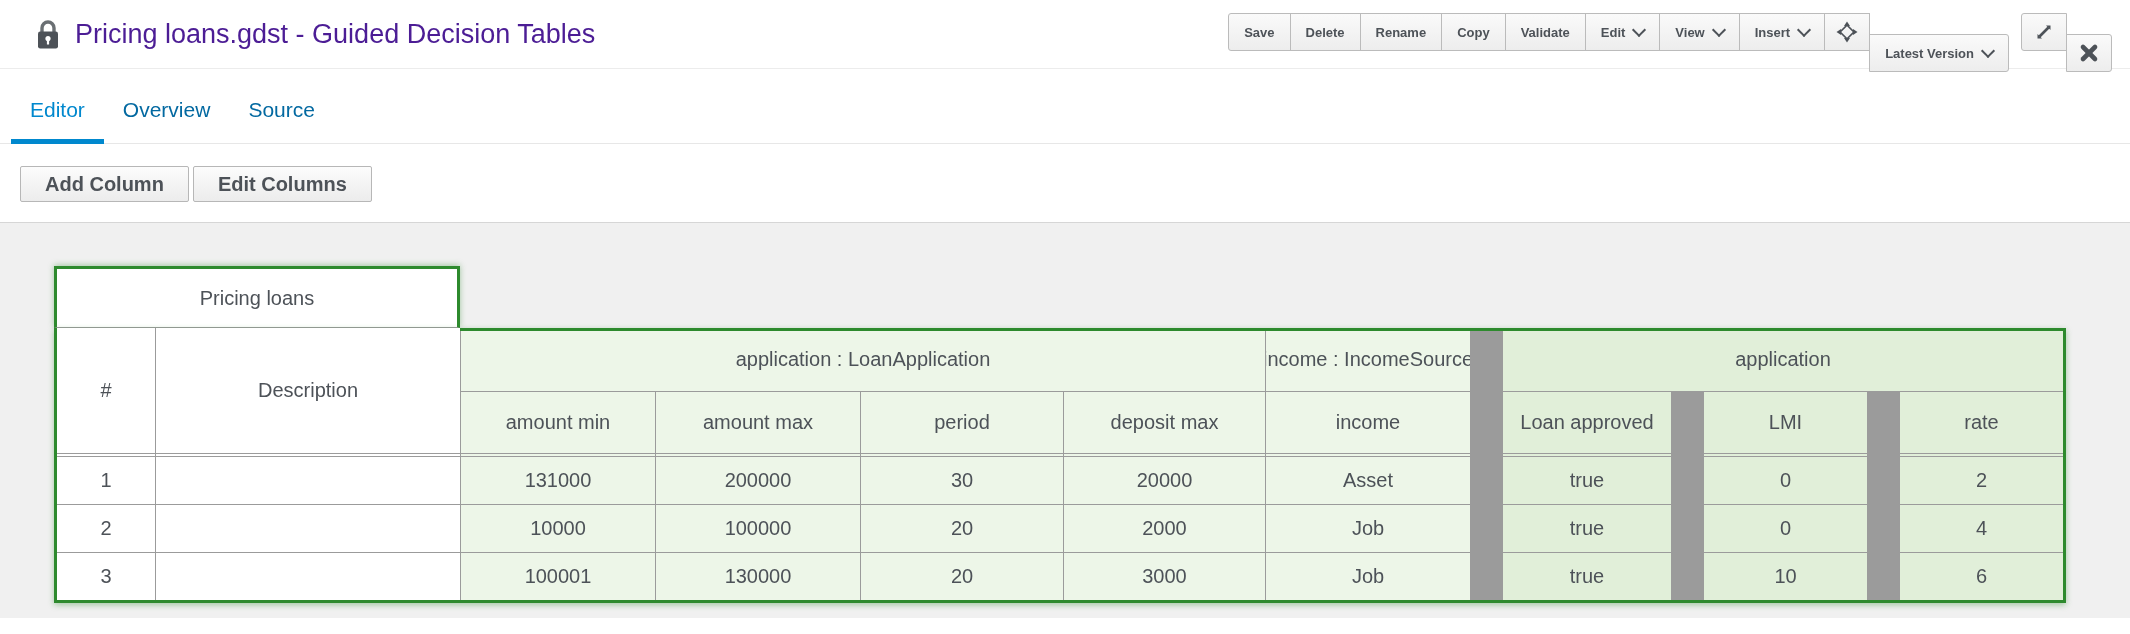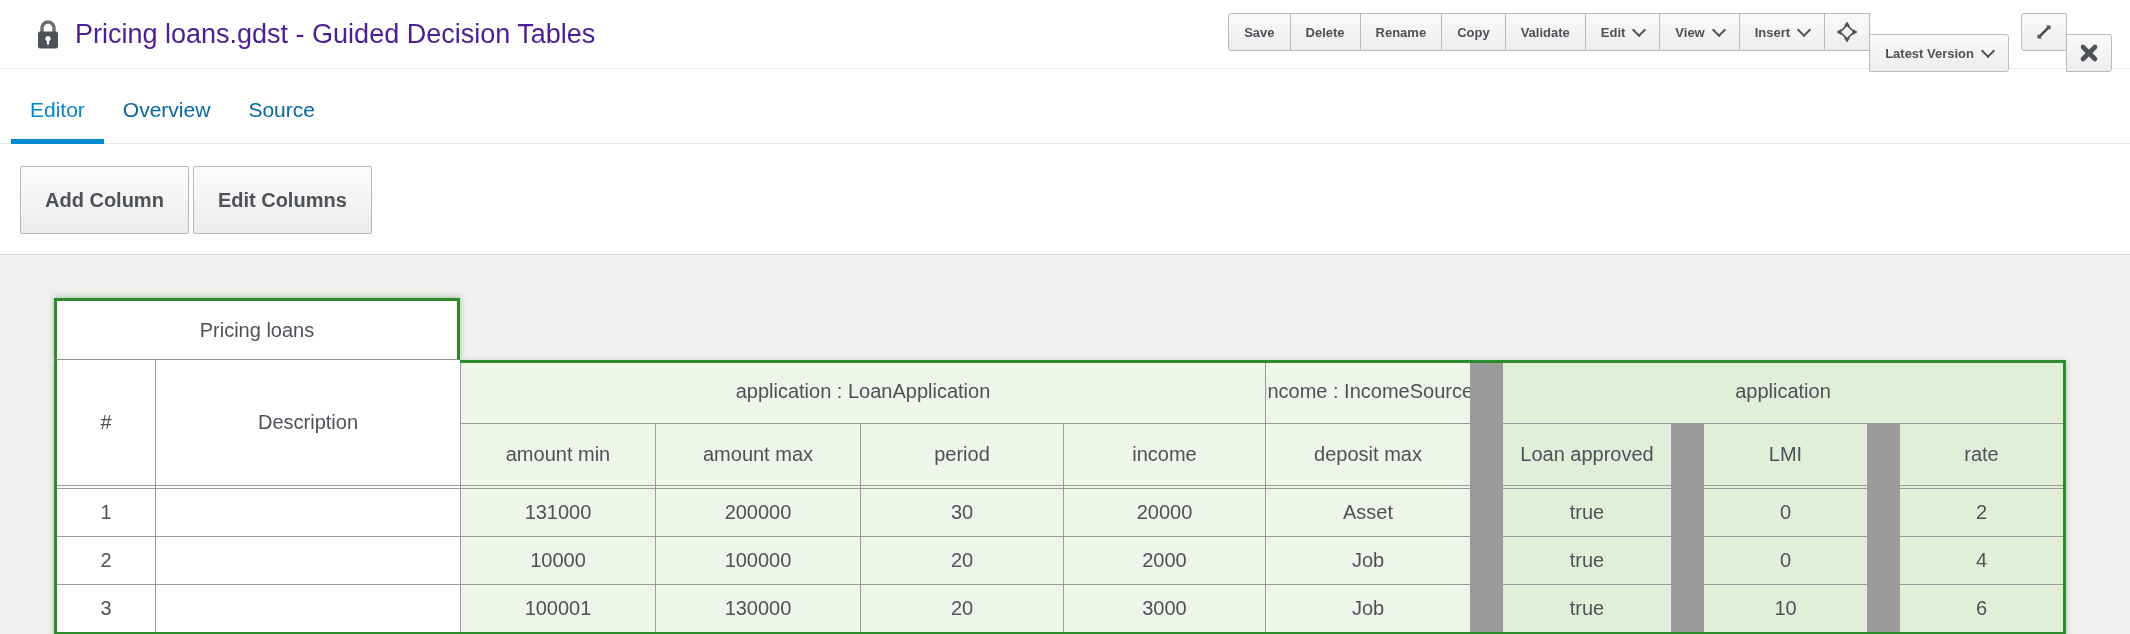--- a/index.html
+++ b/index.html
@@ -28,21 +28,21 @@
   .caret{width:8px;height:8px;border-right:2px solid #4d5258;border-bottom:2px solid #4d5258;
     transform:rotate(45deg);margin-top:-5px;flex:none;}
   
   .tabstrip{height:74px;border-bottom:1px solid #e7e7e7;display:flex;align-items:flex-end;padding-left:11px;background:#fff;}
   .tab{position:relative;padding:0 19px 21px;font-size:21px;color:#0369a1;cursor:pointer;}
   .tab.active{color:#0088ce;}
   .tab.active::after{content:"";position:absolute;left:0;right:0;bottom:-1px;height:5px;background:#0088ce;}
   
   .actions{padding:22px 0 0 20px;display:flex;gap:4px;}
   .big-btn{
-    height:68px;box-sizing:border-box;padding:0 24px;display:flex;align-items:center;
+    height:36px;box-sizing:border-box;padding:0 24px;display:flex;align-items:center;
     font-size:20px;font-weight:700;color:#4d5258;cursor:pointer;
     background:linear-gradient(to bottom,#fcfcfc,#ececec);
     border:1px solid #b7b7b7;border-radius:2px;
   }
   
   .panel{margin-top:20px;height:395px;background:#f0f0f0;border-top:1px solid #d6d6d6;}
   
   .gdt{padding:43px 0 0 54px;}
   .gdt-tab{
     width:406px;height:62px;box-sizing:border-box;background:#fff;
@@ -158,22 +158,22 @@
 
       <div class="c span2r">#</div>
       <div class="c span2r">Description</div>
       <div class="c cond span4c">application : LoanApplication</div>
       <div class="c cond">income : IncomeSource</div>
       <div class="c act span3c">application</div>
 
       <div class="c cond">amount min</div>
       <div class="c cond">amount max</div>
       <div class="c cond">period</div>
+      <div class="c cond">deposit max</div>
       <div class="c cond">income</div>
-      <div class="c cond">deposit max</div>
       <div class="c act">Loan approved</div>
       <div class="c act">LMI</div>
       <div class="c act">rate</div>
 
       <div class="c spacer"></div>
       <div class="c spacer"></div>
       <div class="c cond spacer"></div>
       <div class="c cond spacer"></div>
       <div class="c cond spacer"></div>
       <div class="c cond spacer"></div>

